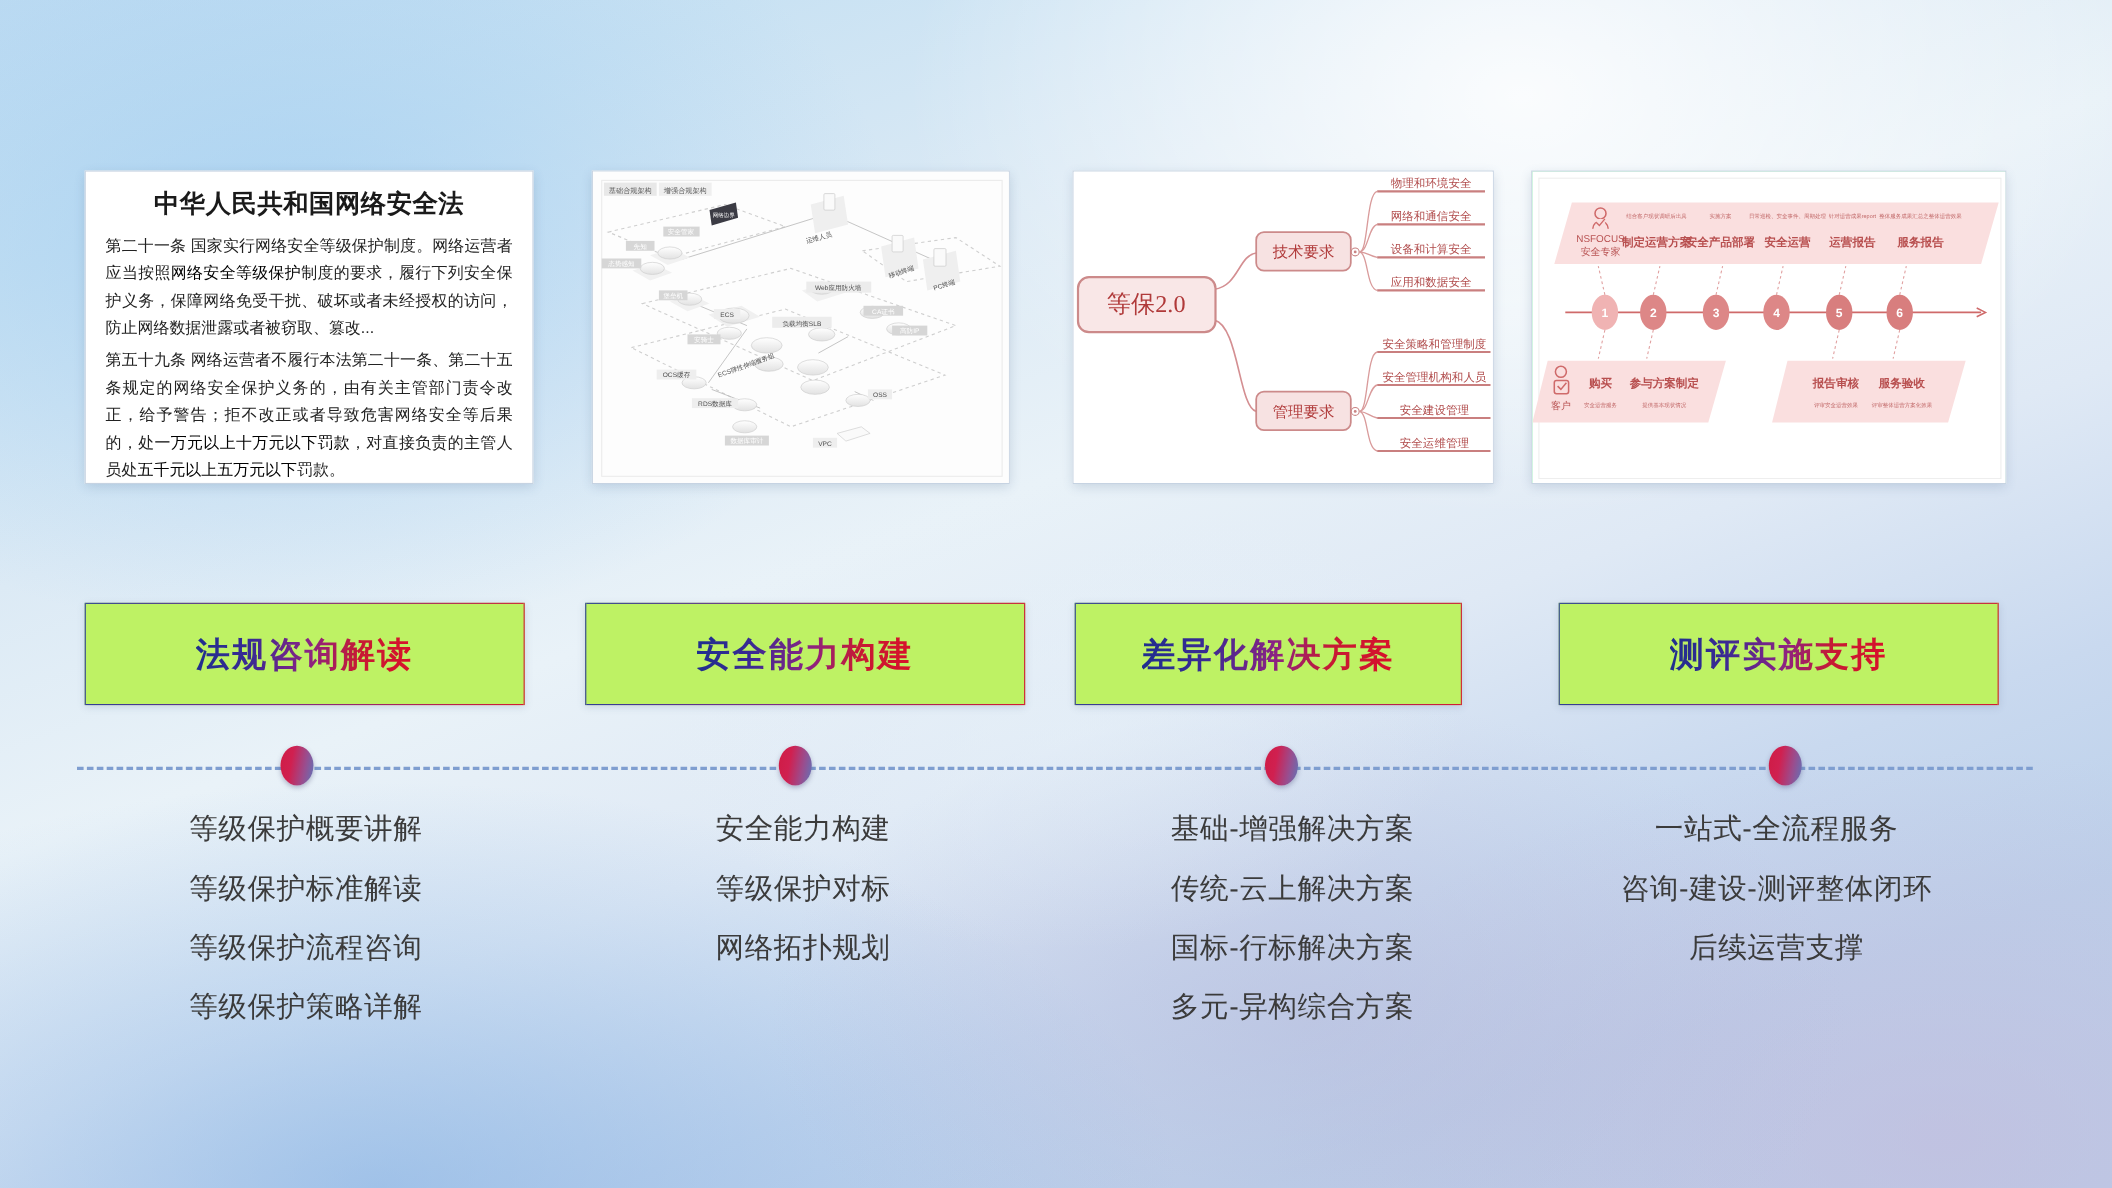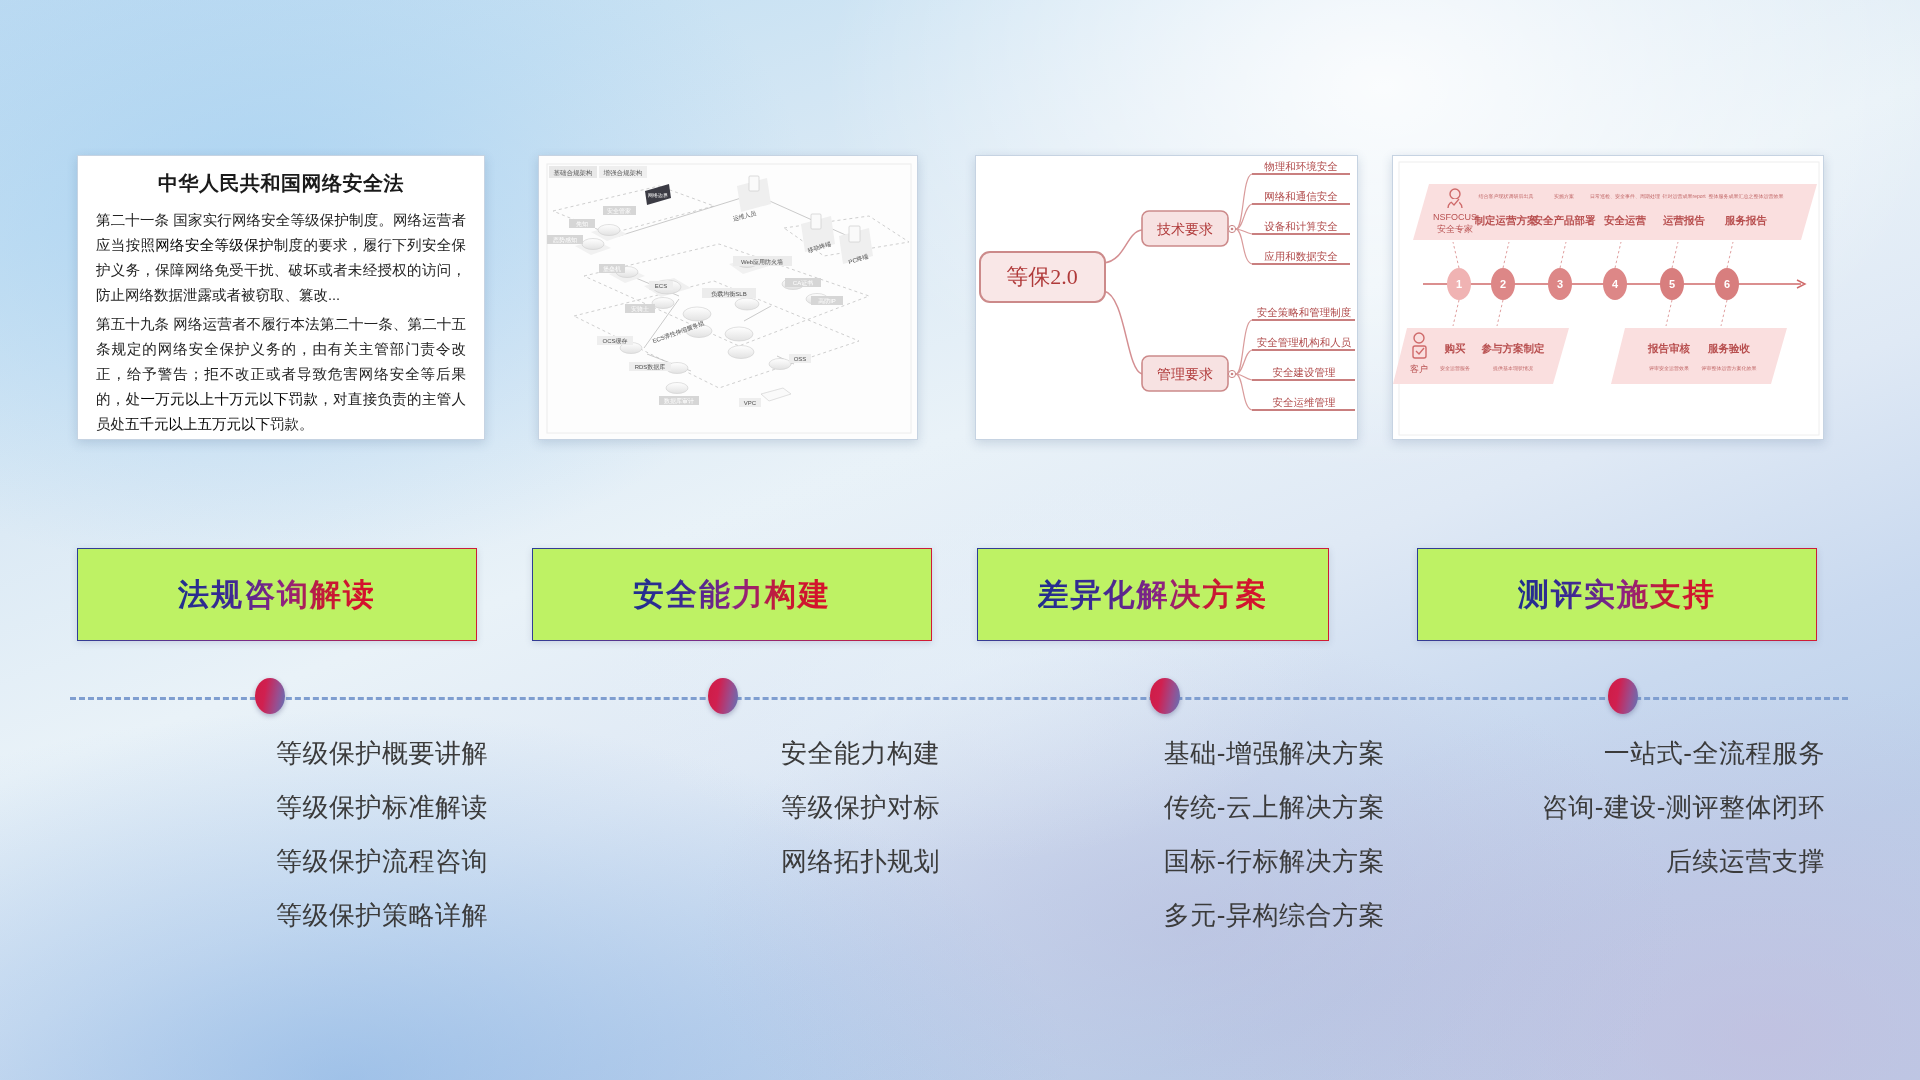--- a/index.html
+++ b/index.html
@@ -39,21 +39,21 @@
     box-shadow: 0 3px 10px rgba(60,90,130,.20);
     overflow:hidden;
   }
   .card-1 { left:77px;  width:408px; }
   .card-2 { left:538px; width:380px; }
   .card-3 { left:975px; width:383px; }
   .card-4 { left:1392px;width:432px; }
 
   
   .law { padding:14px 18px 8px 18px; }
-  .law-title { text-align:center; font-size:20px; font-weight:bold; color:#1a1a1a;
+  .law-title { text-align:center; font-size:23px; font-weight:bold; color:#1a1a1a;
                letter-spacing:.5px; margin-bottom:11px; }
   .law-p { font-size:14.5px; line-height:1.72; color:#222; text-align:justify;
            text-justify:inter-ideograph; margin-bottom:4px; }
   .law-p .art { font-weight:normal; }
   .law-p .hl { color:#000000; }
 
   
   .arch { position:absolute; inset:0; background:#fdfdfd; }
 
   
@@ -92,21 +92,21 @@
     position:absolute; top:678px; width:30px; height:36px; border-radius:50%;
     background: linear-gradient(100deg,#cf1b45 0%, #d02050 34%, #9a4d8e 70%, #5f74b8 100%);
     box-shadow: 0 2px 5px rgba(60,60,110,.35);
   }
   .dot-1 { left:255px; }
   .dot-2 { left:708px; }
   .dot-3 { left:1150px; }
   .dot-4 { left:1608px; }
 
   
-  .col { position:absolute; top:740px; width:420px; text-align:right; }
+  .col { position:absolute; top:740px; width:420px; text-align:center; }
   .col-1 { left:68px; }
   .col-2 { left:520px; }
   .col-3 { left:965px; }
   .col-4 { left:1405px; }
   .col .item {
     font-size:26px; color:#3b3b3b; line-height:1.0;
     margin-bottom:28px; letter-spacing:.5px; white-space:nowrap;
   }
 </style>
 </head>

